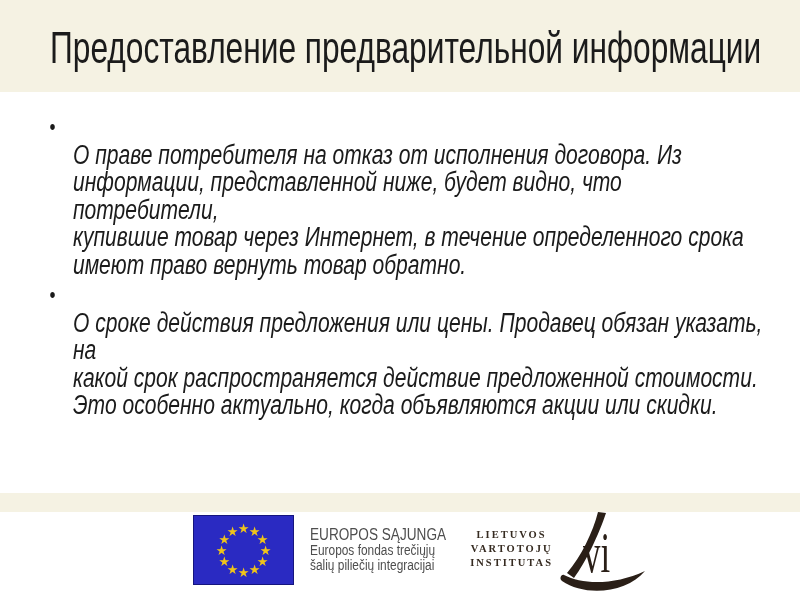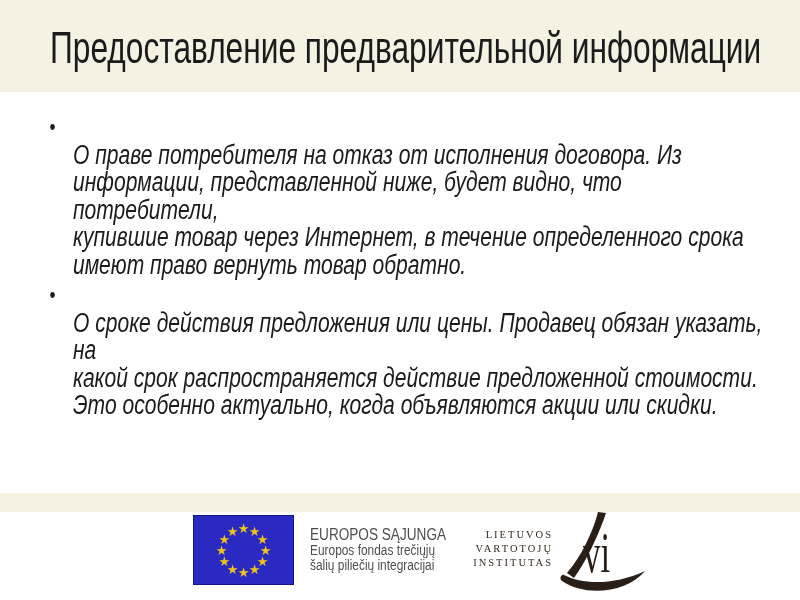--- a/index.html
+++ b/index.html
@@ -36,22 +36,22 @@
     position:absolute;transform:translate(-50%,-50%);
     color:var(--star_gold);font-size:13px;line-height:13px;font-style:normal;
   }
   .eu-text{
     position:absolute;left:310px;top:526px;color:var(--muted);
     transform:scaleX(0.85);transform-origin:left top;white-space:nowrap;
   }
   .eu-text .l1{font-size:16px;line-height:17px;}
   .eu-text .l2{font-size:14px;line-height:15px;}
   .lvi-text{
-    position:absolute;right:247px;top:528px;text-align:right;color:var(--lvi);
-    font-family:"Liberation Serif",serif;font-size:10.5px;font-weight:400;
+    position:absolute;right:247px;top:528px;text-align:center;color:var(--lvi);
+    font-family:"Liberation Serif",serif;font-size:10.5px;font-weight:700;
     letter-spacing:2px;line-height:14px;white-space:nowrap;
   }
   .lvi-logo{position:absolute;left:553px;top:508px;}
 </style>
 </head>
 <body>
 
 <div class="slide">
 
   <div class="title-band"></div>

